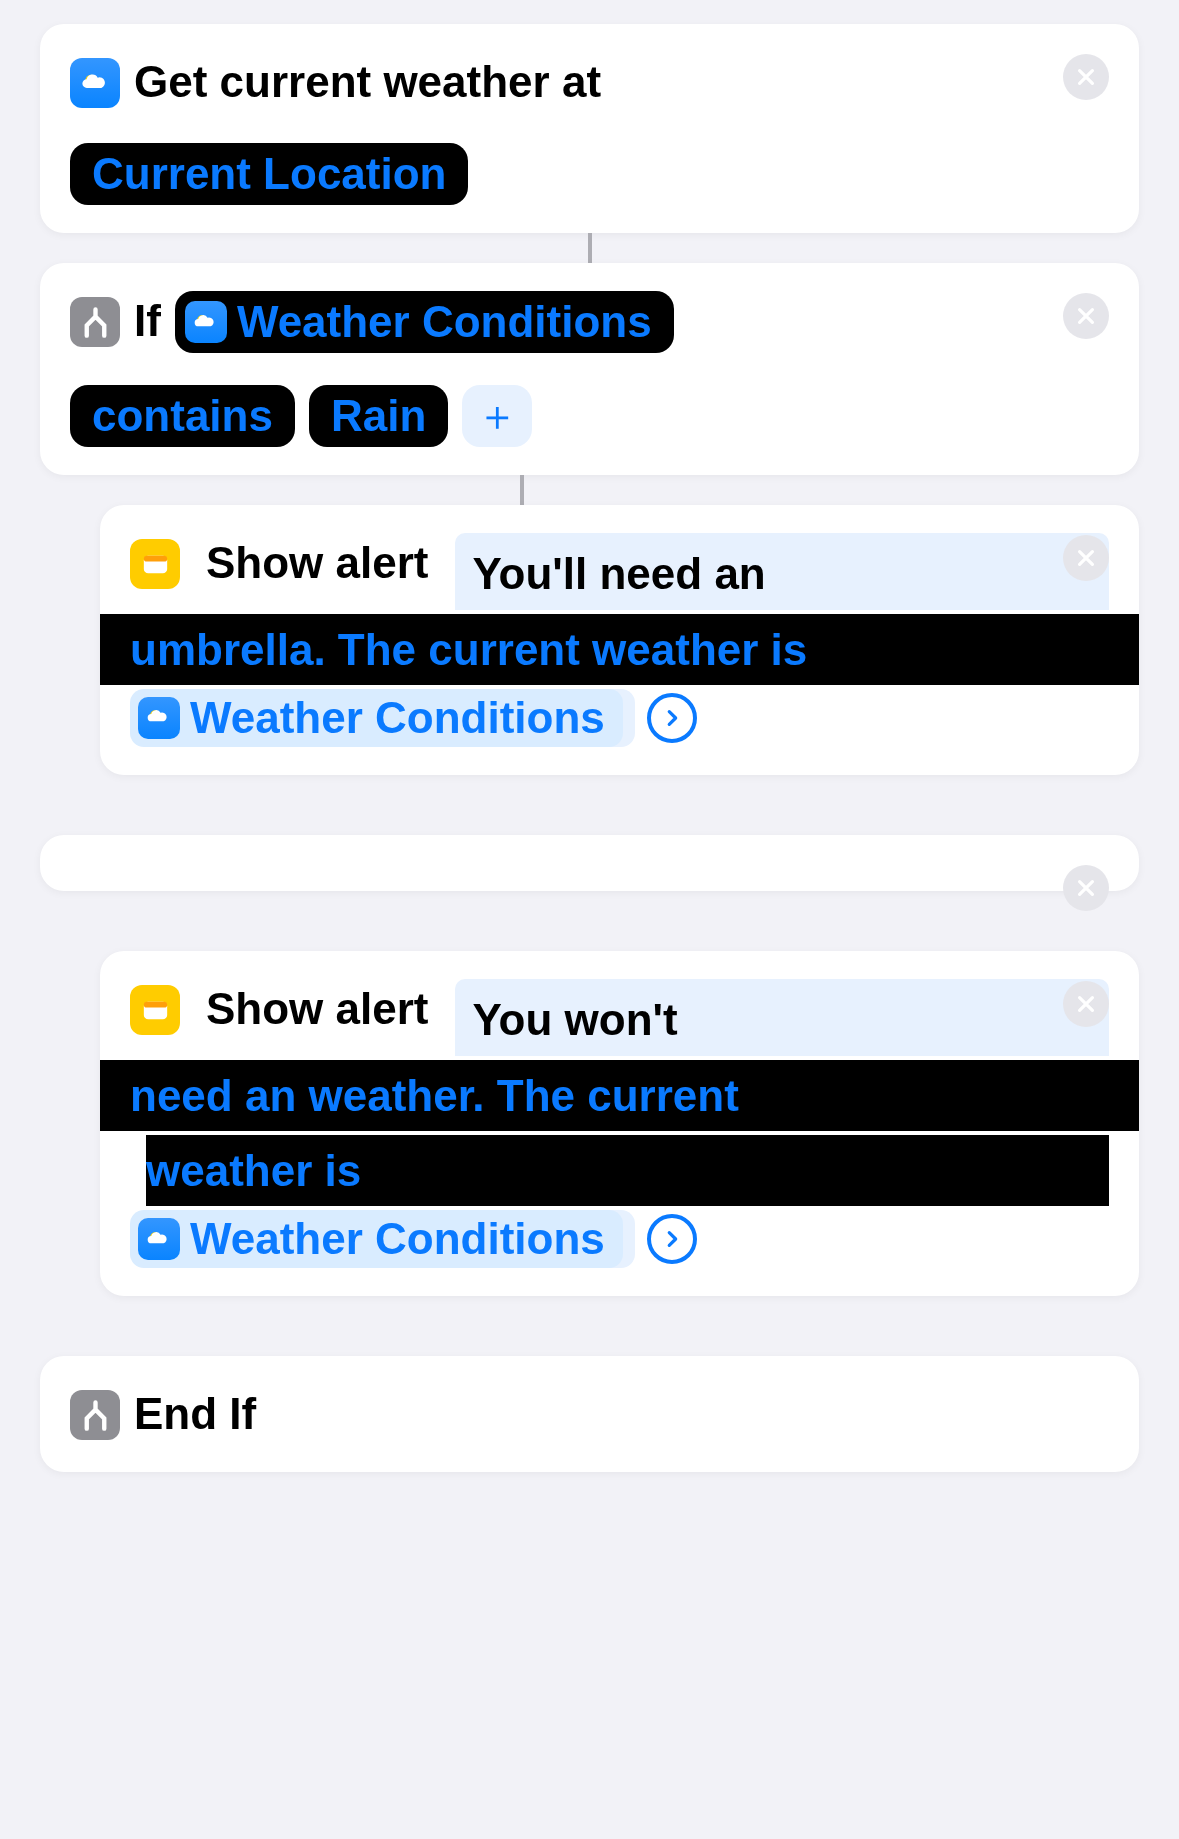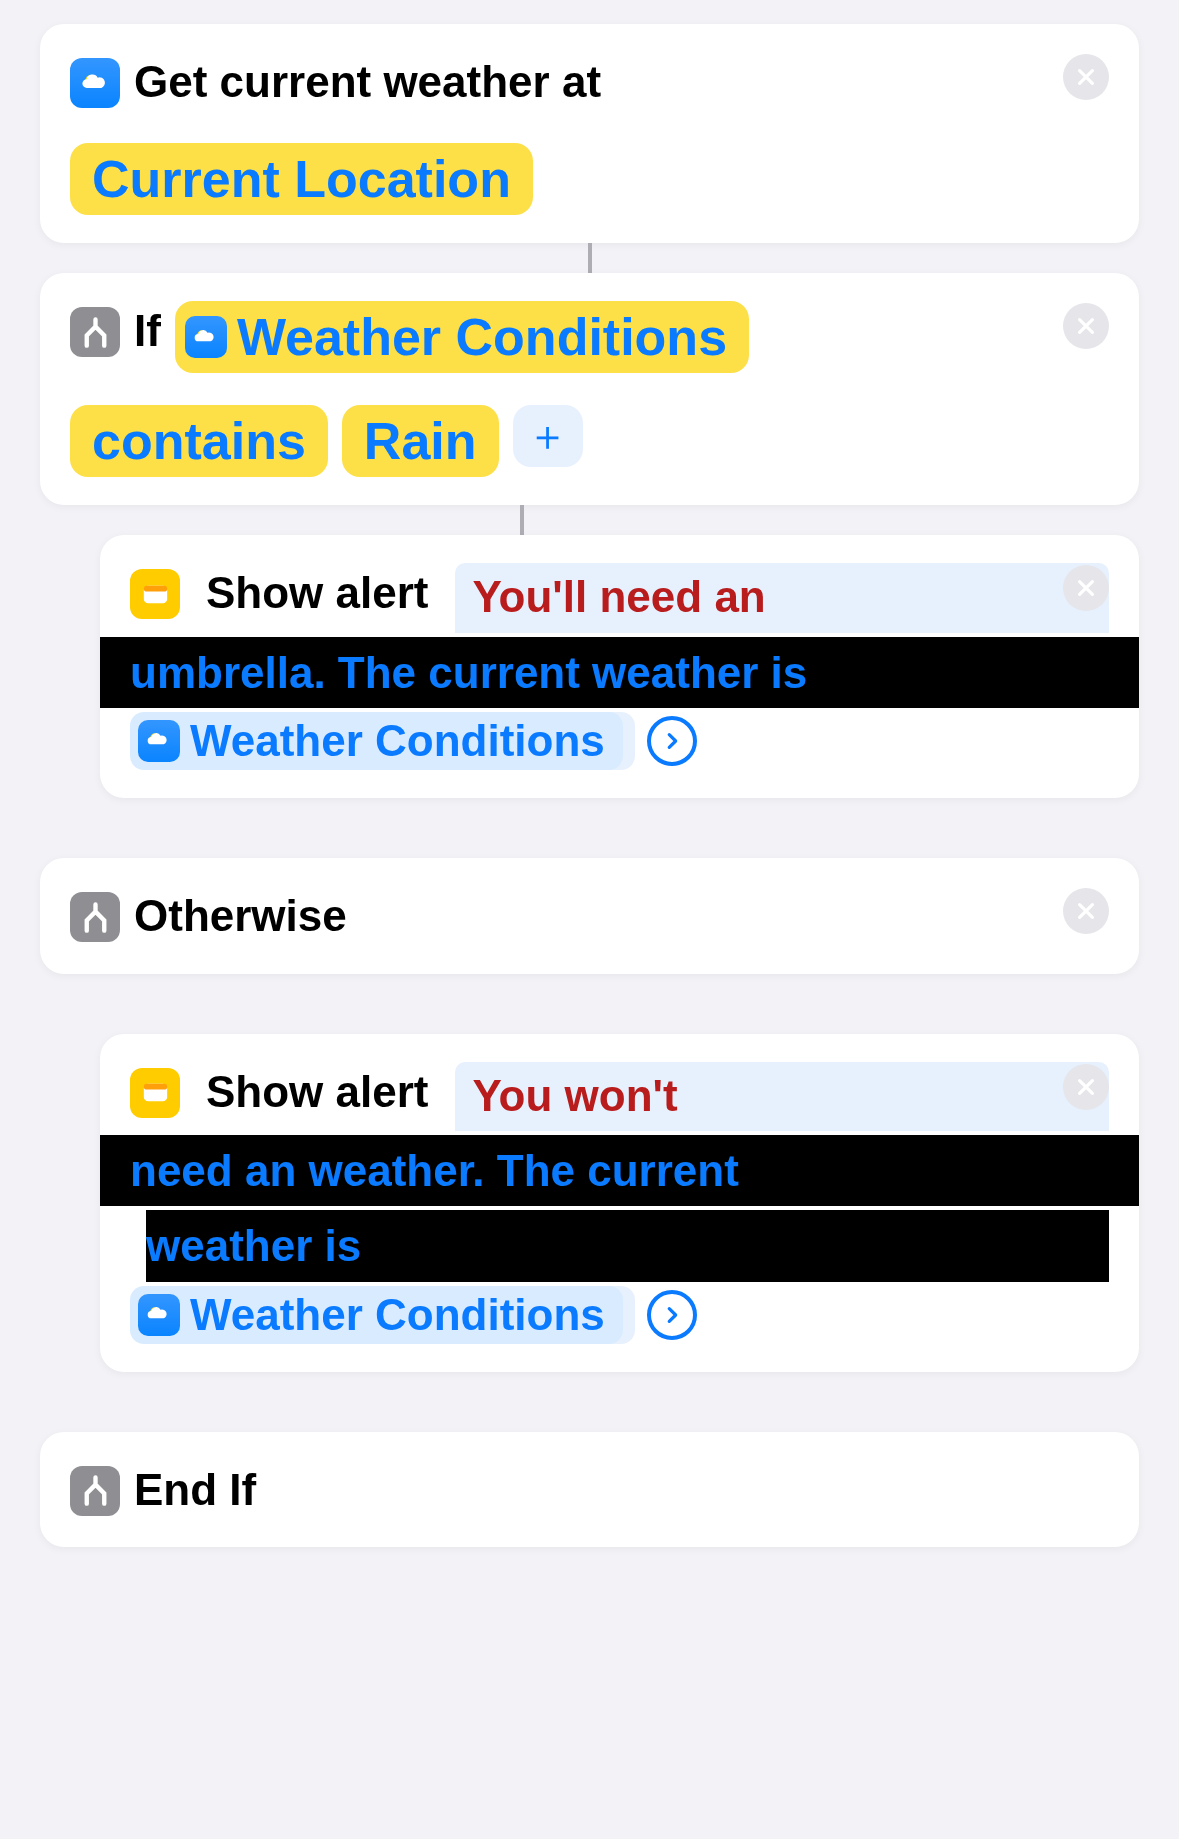--- a/index.html
+++ b/index.html
@@ -38,25 +38,25 @@
       flex: 0 0 auto;
       margin-top: 6px;
     }
     .app-icon.weather { background: linear-gradient(#3396ff,#0a84ff); }
     .app-icon.branch  { background: #8e8e93; }
     .app-icon.alert   { background: #ffcc00; }
     .app-icon svg { width: 70%; height: 70%; }
     .pill {
       display: inline-flex;
       align-items: center;
-      background: #fde047;
+      background: #000000;
       color: #0a7aff;
       border-radius: 18px;
       padding: 6px 22px;
-      font-size: 52px;
+      font-size: 44px;
       font-weight: 600;
       gap: 10px;
     }
     .pill.var { padding-left: 10px; }
     .pill .mini {
       width: 42px; height: 42px;
       border-radius: 10px;
       background: linear-gradient(#3396ff,#0a84ff);
       display: inline-flex;
       align-items: center;
@@ -95,24 +95,24 @@
     }
     .alert-line1 {
       display: flex;
       align-items: flex-start;
       gap: 26px;
       font-size: 44px;
       font-weight: 600;
     }
     .alert-text-first {
       background: #e7f1fe;
-      color: #b91c1c;
-      font-size: 44px;
-      font-weight: 600;
-      padding: 4px 18px 6px 18px;
+      color: #000000;
+      font-size: 44px;
+      font-weight: 600;
+      padding: 11px 18px 6px 18px;
       flex: 1;
       border-radius: 10px 10px 0 0;
       line-height: 1.35;
     }
     .alert-text-mid {
       background: #000000;
       color: #0a7aff;
       font-size: 44px;
       font-weight: 600;
       padding: 6px 0;
@@ -244,28 +244,20 @@
   <div class="close-btn">
     <svg viewBox="0 0 24 24">
         <path d="M5 5l14 14M19 5L5 19" stroke="#fff" stroke-width="3.5" stroke-linecap="round"></path>
       </svg>
   </div>
 </div>
 
 <div class="spacer"></div>
 
 <div class="card">
-  <div class="card-head">
-    <span class="app-icon branch">
-      <svg viewBox="0 0 24 24">
-          <path d="M12 3v5m0 0L6 14v7m6-13l6 6v7" stroke="#fff" stroke-width="3" stroke-linecap="round" fill="none"></path>
-        </svg>
-    </span>
-    <span class="head-text">Otherwise</span>
-  </div>
   <div class="close-btn">
     <svg viewBox="0 0 24 24">
         <path d="M5 5l14 14M19 5L5 19" stroke="#fff" stroke-width="3.5" stroke-linecap="round"></path>
       </svg>
   </div>
 </div>
 
 <div class="spacer"></div>
 
 <div class="card indent">

